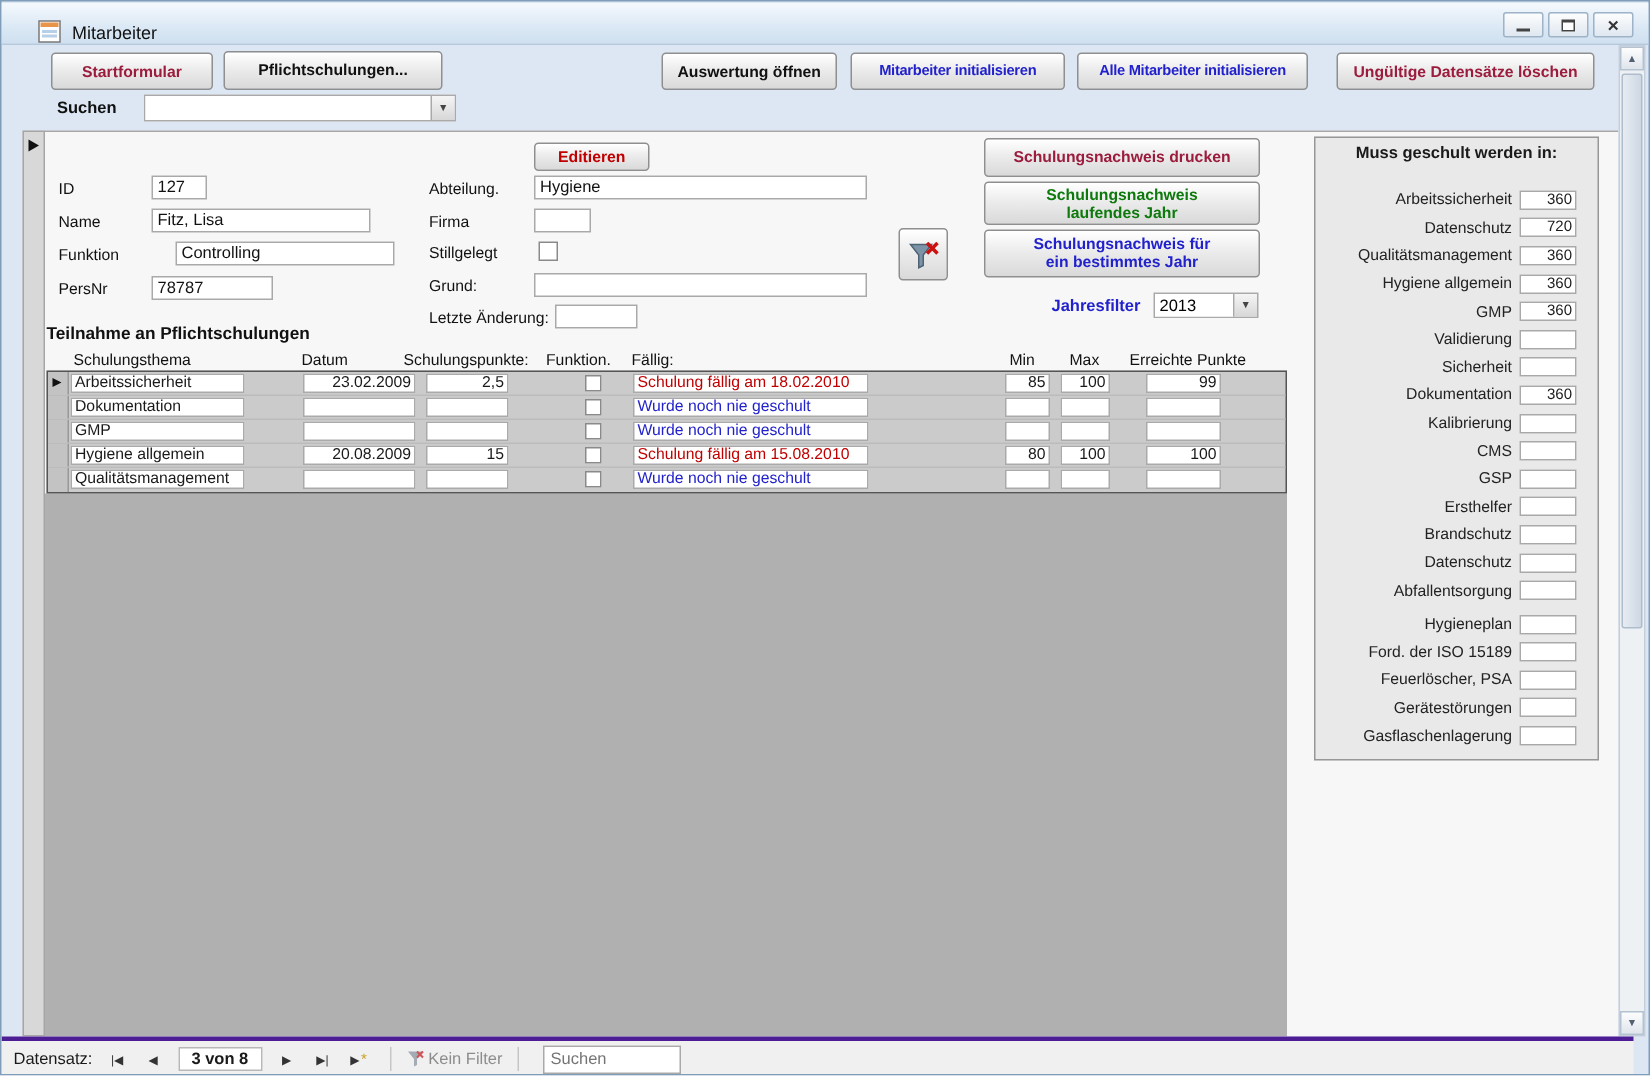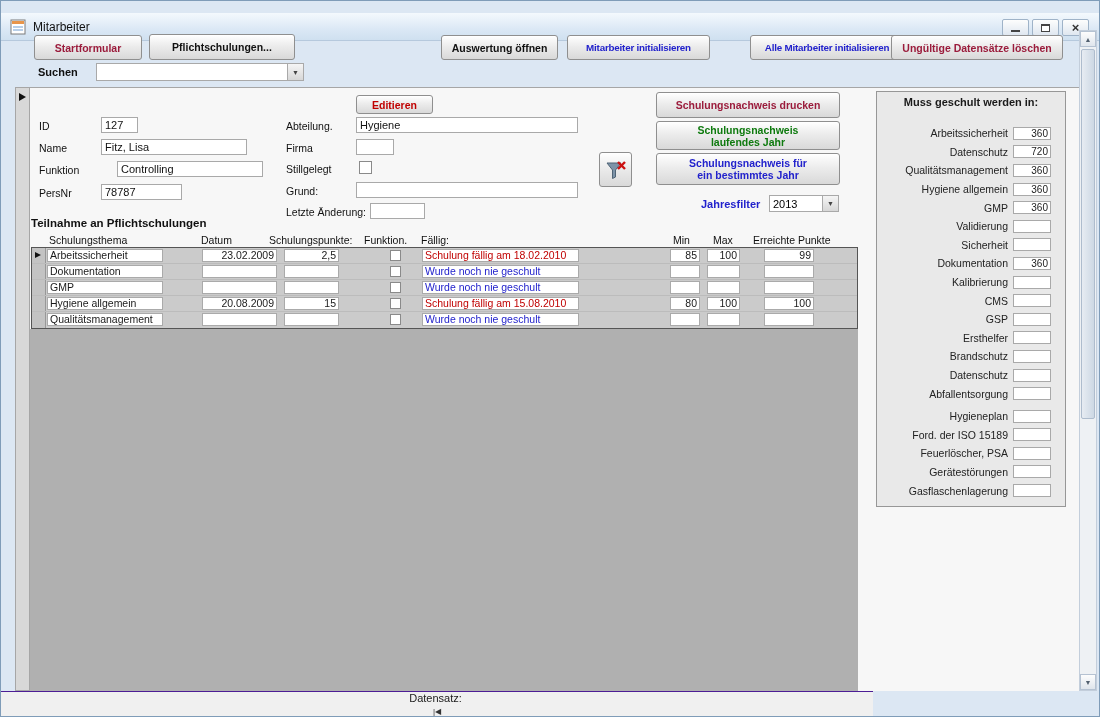--- a/index.html
+++ b/index.html
@@ -3,24 +3,24 @@
 <meta charset="utf-8">
 <style>
   * { margin:0; padding:0; box-sizing:border-box; }
   html,body { background:#ffffff; }
   body { font-family:"Liberation Sans", sans-serif; font-size:11px; color:#1a1a1a; }
 
   .window { position:relative; width:1100px; height:717px; background:#dce7f3;
             border:1px solid #7f9cb8; overflow:hidden; }
 
   
-  .titlebar { position:absolute; left:0; top:12px; width:100%; height:28px;
+  .titlebar { position:absolute; left:0; top:1px; width:100%; height:28px;
               background:linear-gradient(#f4f9fd,#dbe8f5 60%,#cfe0f0);
-              border-bottom:1px solid #b6c9dd; display:flex; align-items:center;
-              padding:0 9px; gap:7px; }
+              border-bottom:1px solid #b6c9dd; display:flex; align-items:flex-end;
+              padding:0 24px; gap:7px; }
   .win-icon svg { display:block; }
   .title { font-size:12px; color:#111; }
   .win-controls { position:absolute; right:10px; top:6px; display:flex; gap:3px; }
   .wbtn { width:27px; height:17px; background:linear-gradient(#fdfdfd,#dfe7f0);
           border:1px solid #9fb3c8; border-radius:2px; display:flex; align-items:center;
           justify-content:center; cursor:default; }
   .glyph-min { width:9px; height:2px; background:#444; margin-top:7px; }
   .glyph-restore { width:9px; height:8px; border:1px solid #444; border-top-width:2px; background:#fff; }
   .glyph-close { font-size:13px; font-weight:bold; line-height:1; color:#333; }
 
@@ -85,22 +85,22 @@
              background:#eef1f4; border:1px solid #c3cedb; }
   .sbtn { position:absolute; left:0; width:16px; height:16px;
           background:linear-gradient(#fdfdfd,#dfe5ec); border:1px solid #b5c2d2;
           display:flex; align-items:center; justify-content:center; }
   .sbtn.up { top:0; } .sbtn.down { bottom:0; }
   .scg { font-size:7px; color:#52606f; }
   .sthumb { position:absolute; left:1px; top:18px; width:14px; height:370px;
             background:linear-gradient(90deg,#e7ecf2,#cdd8e4); border:1px solid #aebccd; border-radius:2px; }
 
   
-  .statusbar { position:absolute; left:0; top:690px; width:872px; height:27px; background:#f0f0f0;
-               border-top:1px solid #4c1d95; display:flex; align-items:center; padding:0 8px; gap:3px;flex-direction:column; }
+  .statusbar { position:absolute; left:0; top:690px; width:1088px; height:27px; background:#f0f0f0;
+               border-top:3px solid #4c1d95; display:flex; align-items:center; padding:0 8px; gap:3px; }
   .sb-label { margin-right:3px; font-size:11px; }
   .navbtn { width:21px; height:19px; background:transparent; border:none; font-family:inherit;
             font-size:8px; color:#333; display:flex; align-items:center; justify-content:center; cursor:default; }
   .recpos { background:#fff; border:1px solid #b8b8b8; padding:1px 8px; font-weight:bold;
             font-size:11px; margin:0 3px; }
   .sep { width:1px; height:16px; background:#c6c6c6; margin:0 7px; }
   .sb-dim { color:#8d8d8d; font-size:11px; }
   .sb-search { width:92px; height:19px; border:1px solid #a9a9a9; font:inherit; font-size:11px;
                padding:0 4px; margin-left:6px; background:#fff; }
   .star { color:#c9a227; font-size:10px; margin-left:1px; }
@@ -132,21 +132,21 @@
       <span class="wbtn">
           <span class="glyph-close">×</span>
         </span>
     </span>
   </div>
 
   <button class="btn" style="left: 33px; top: 34px; width: 108px; height: 25px; color: rgb(155, 28, 60);">Startformular</button>
   <button class="btn" style="left: 148px; top: 33px; width: 146px; height: 26px; color: rgb(17, 17, 17);">Pflichtschulungen...</button>
   <button class="btn" style="left: 440px; top: 34px; width: 117px; height: 25px; color: rgb(17, 17, 17);">Auswertung öffnen</button>
   <button class="btn tight" style="left: 566px; top: 34px; width: 143px; height: 25px; color: rgb(34, 34, 204);">Mitarbeiter initialisieren</button>
-  <button class="btn tight" style="left: 717px; top: 34px; width: 154px; height: 25px; color: rgb(34, 34, 204); margin-left: 32px;">Alle Mitarbeiter initialisieren</button>
+  <button class="btn tight" style="left: 717px; top: 34px; width: 154px; height: 25px; color: rgb(34, 34, 204);">Alle Mitarbeiter initialisieren</button>
   <button class="btn" style="left: 890px; top: 34px; width: 172px; height: 25px; color: rgb(155, 28, 60);">Ungültige Datensätze löschen</button>
 
   <span class="lbl bold" style="left:37px;top:65px">Suchen</span>
   <span class="combo" style="left:95px;top:62px;width:208px;height:18px">
     <input class="combo-input" value="" style="">
     <span class="combo-btn">
         <span class="dd">▼</span>
       </span>
   </span>
 

